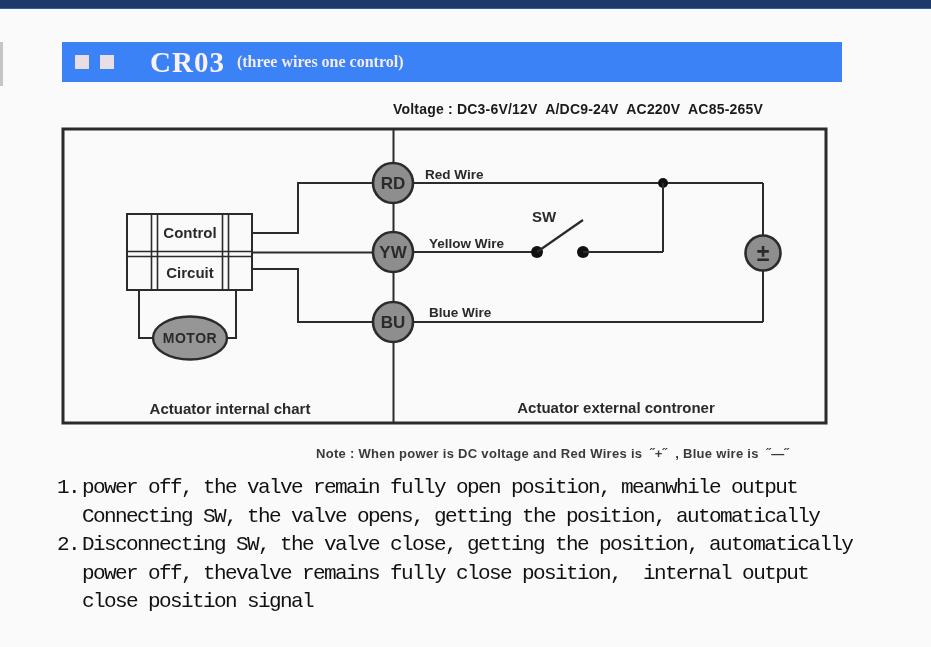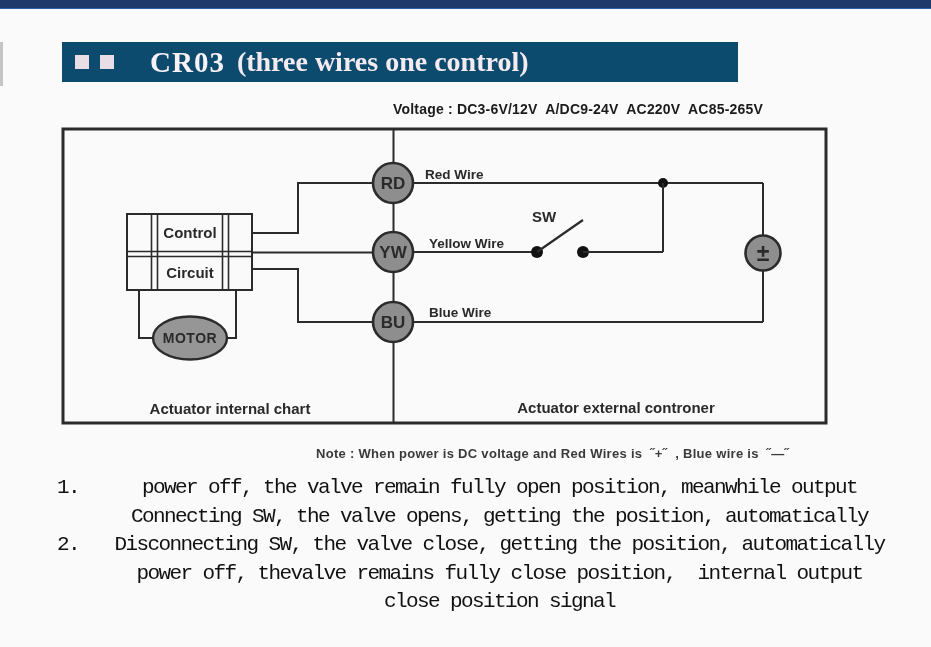--- a/index.html
+++ b/index.html
@@ -2,41 +2,41 @@
 <html><head>
 <meta charset="utf-8">
 <style>
   html,body{margin:0;padding:0;}
   body{
     width:931px;height:647px;position:relative;overflow:hidden;
     background:#fbfafb;
     font-family:"Liberation Sans",sans-serif;
   }
   .abs{position:absolute;}
-  .pre{white-space:pre;text-align:center;}
+  .pre{white-space:pre;}
 
   
   .top-bar{left:0;top:0;width:931px;height:8px;background:#1d3a6b;border-bottom:1px solid #2f5fa8;}
   .left-edge{left:0;top:42px;width:3px;height:44px;background:#c6c4c6;}
 
   
   .banner{
-    left:62px;top:42px;width:676px;height:40px;background:#0c4a6e;
+    left:62px;top:42px;width:780px;height:40px;background:#3b82f6;
     display:flex;align-items:center;
   }
   .bullet-sq{width:14px;height:14px;background:#e9dee6;display:inline-block;}
   .bullet-sq.first{margin-left:13px;}
   .bullet-sq.second{margin-left:11px;}
   .banner-title{
     margin-left:36px;color:#f8f1f5;font-family:"Liberation Serif",serif;
     font-weight:bold;font-size:29px;letter-spacing:1px;line-height:40px;
   }
   .banner-subtitle{
     margin-left:12px;color:#f4ebf1;font-family:"Liberation Serif",serif;
-    font-weight:bold;font-size:28px;line-height:40px;
+    font-weight:bold;font-size:16px;line-height:40px;
   }
 
   
   .voltage{left:393px;top:101px;font-size:14px;font-weight:bold;color:#1b1b1b;letter-spacing:.2px;}
 
   
   .diagram-svg{left:0;top:0;}
   .diagram-svg text{font-family:"Liberation Sans",sans-serif;font-weight:bold;fill:#2a2a2a;}
   .t-terminal{font-size:17px;fill:#333;}
   .t-wire{font-size:13.5px;}

